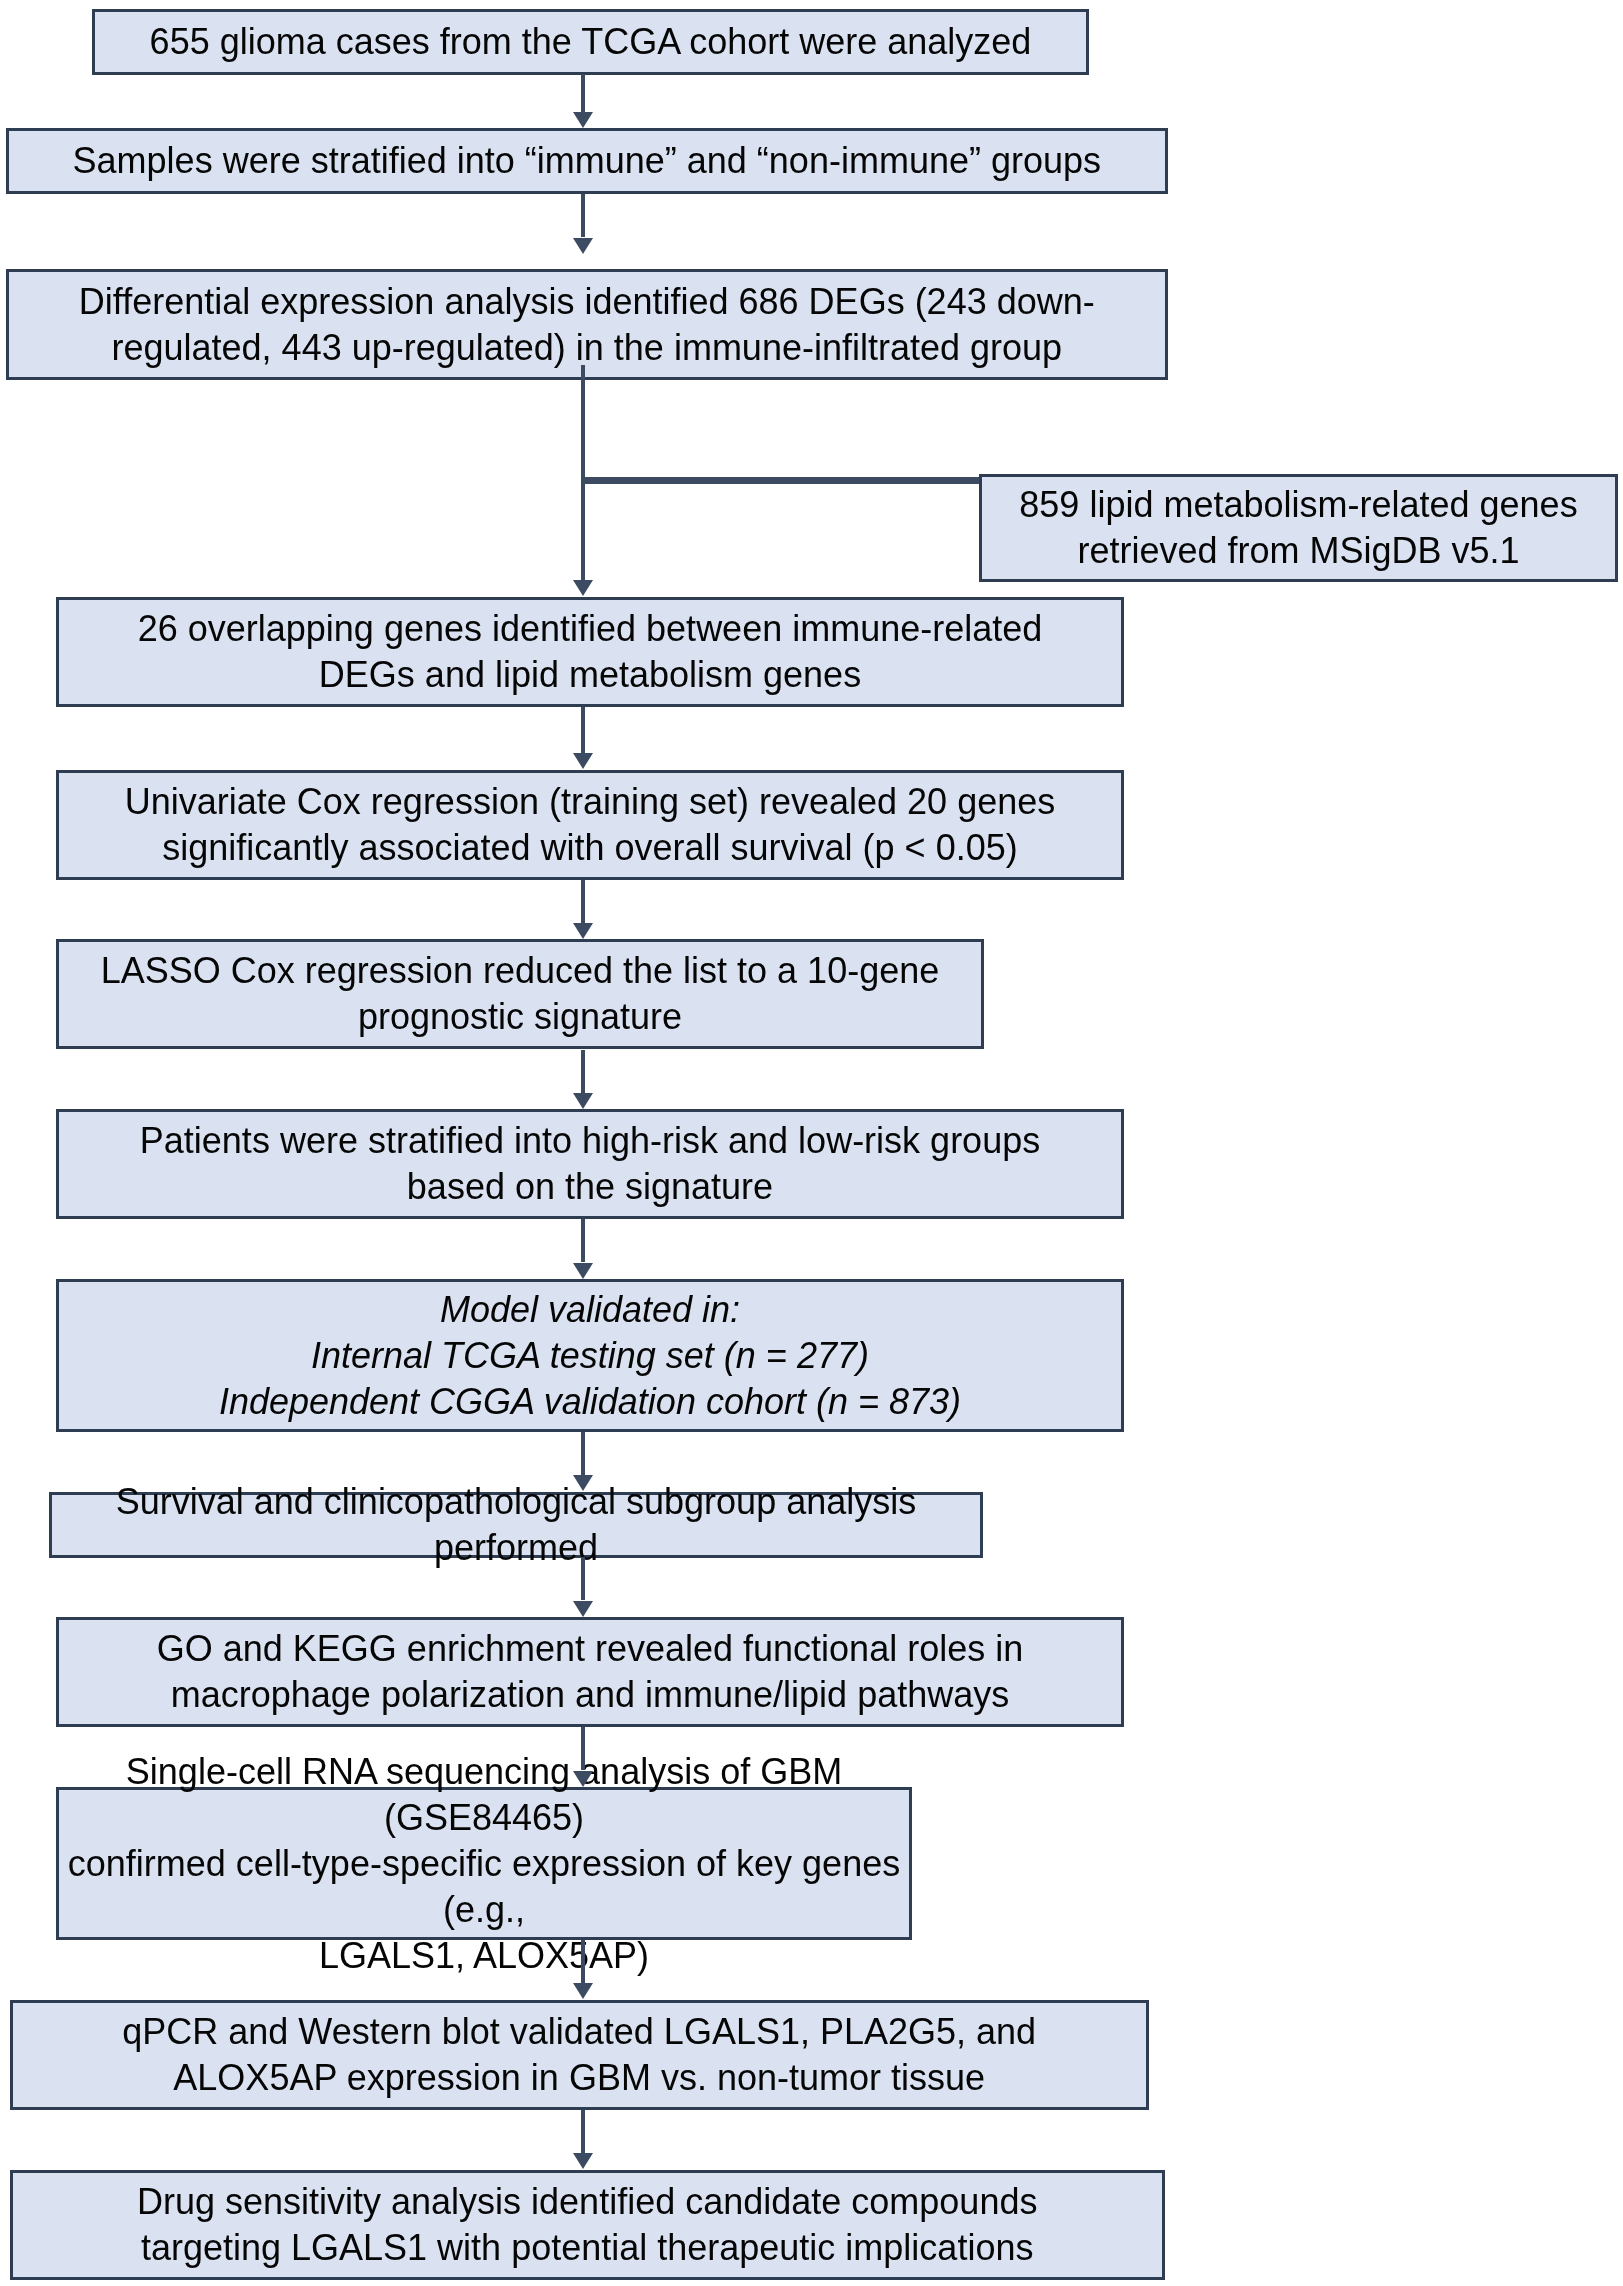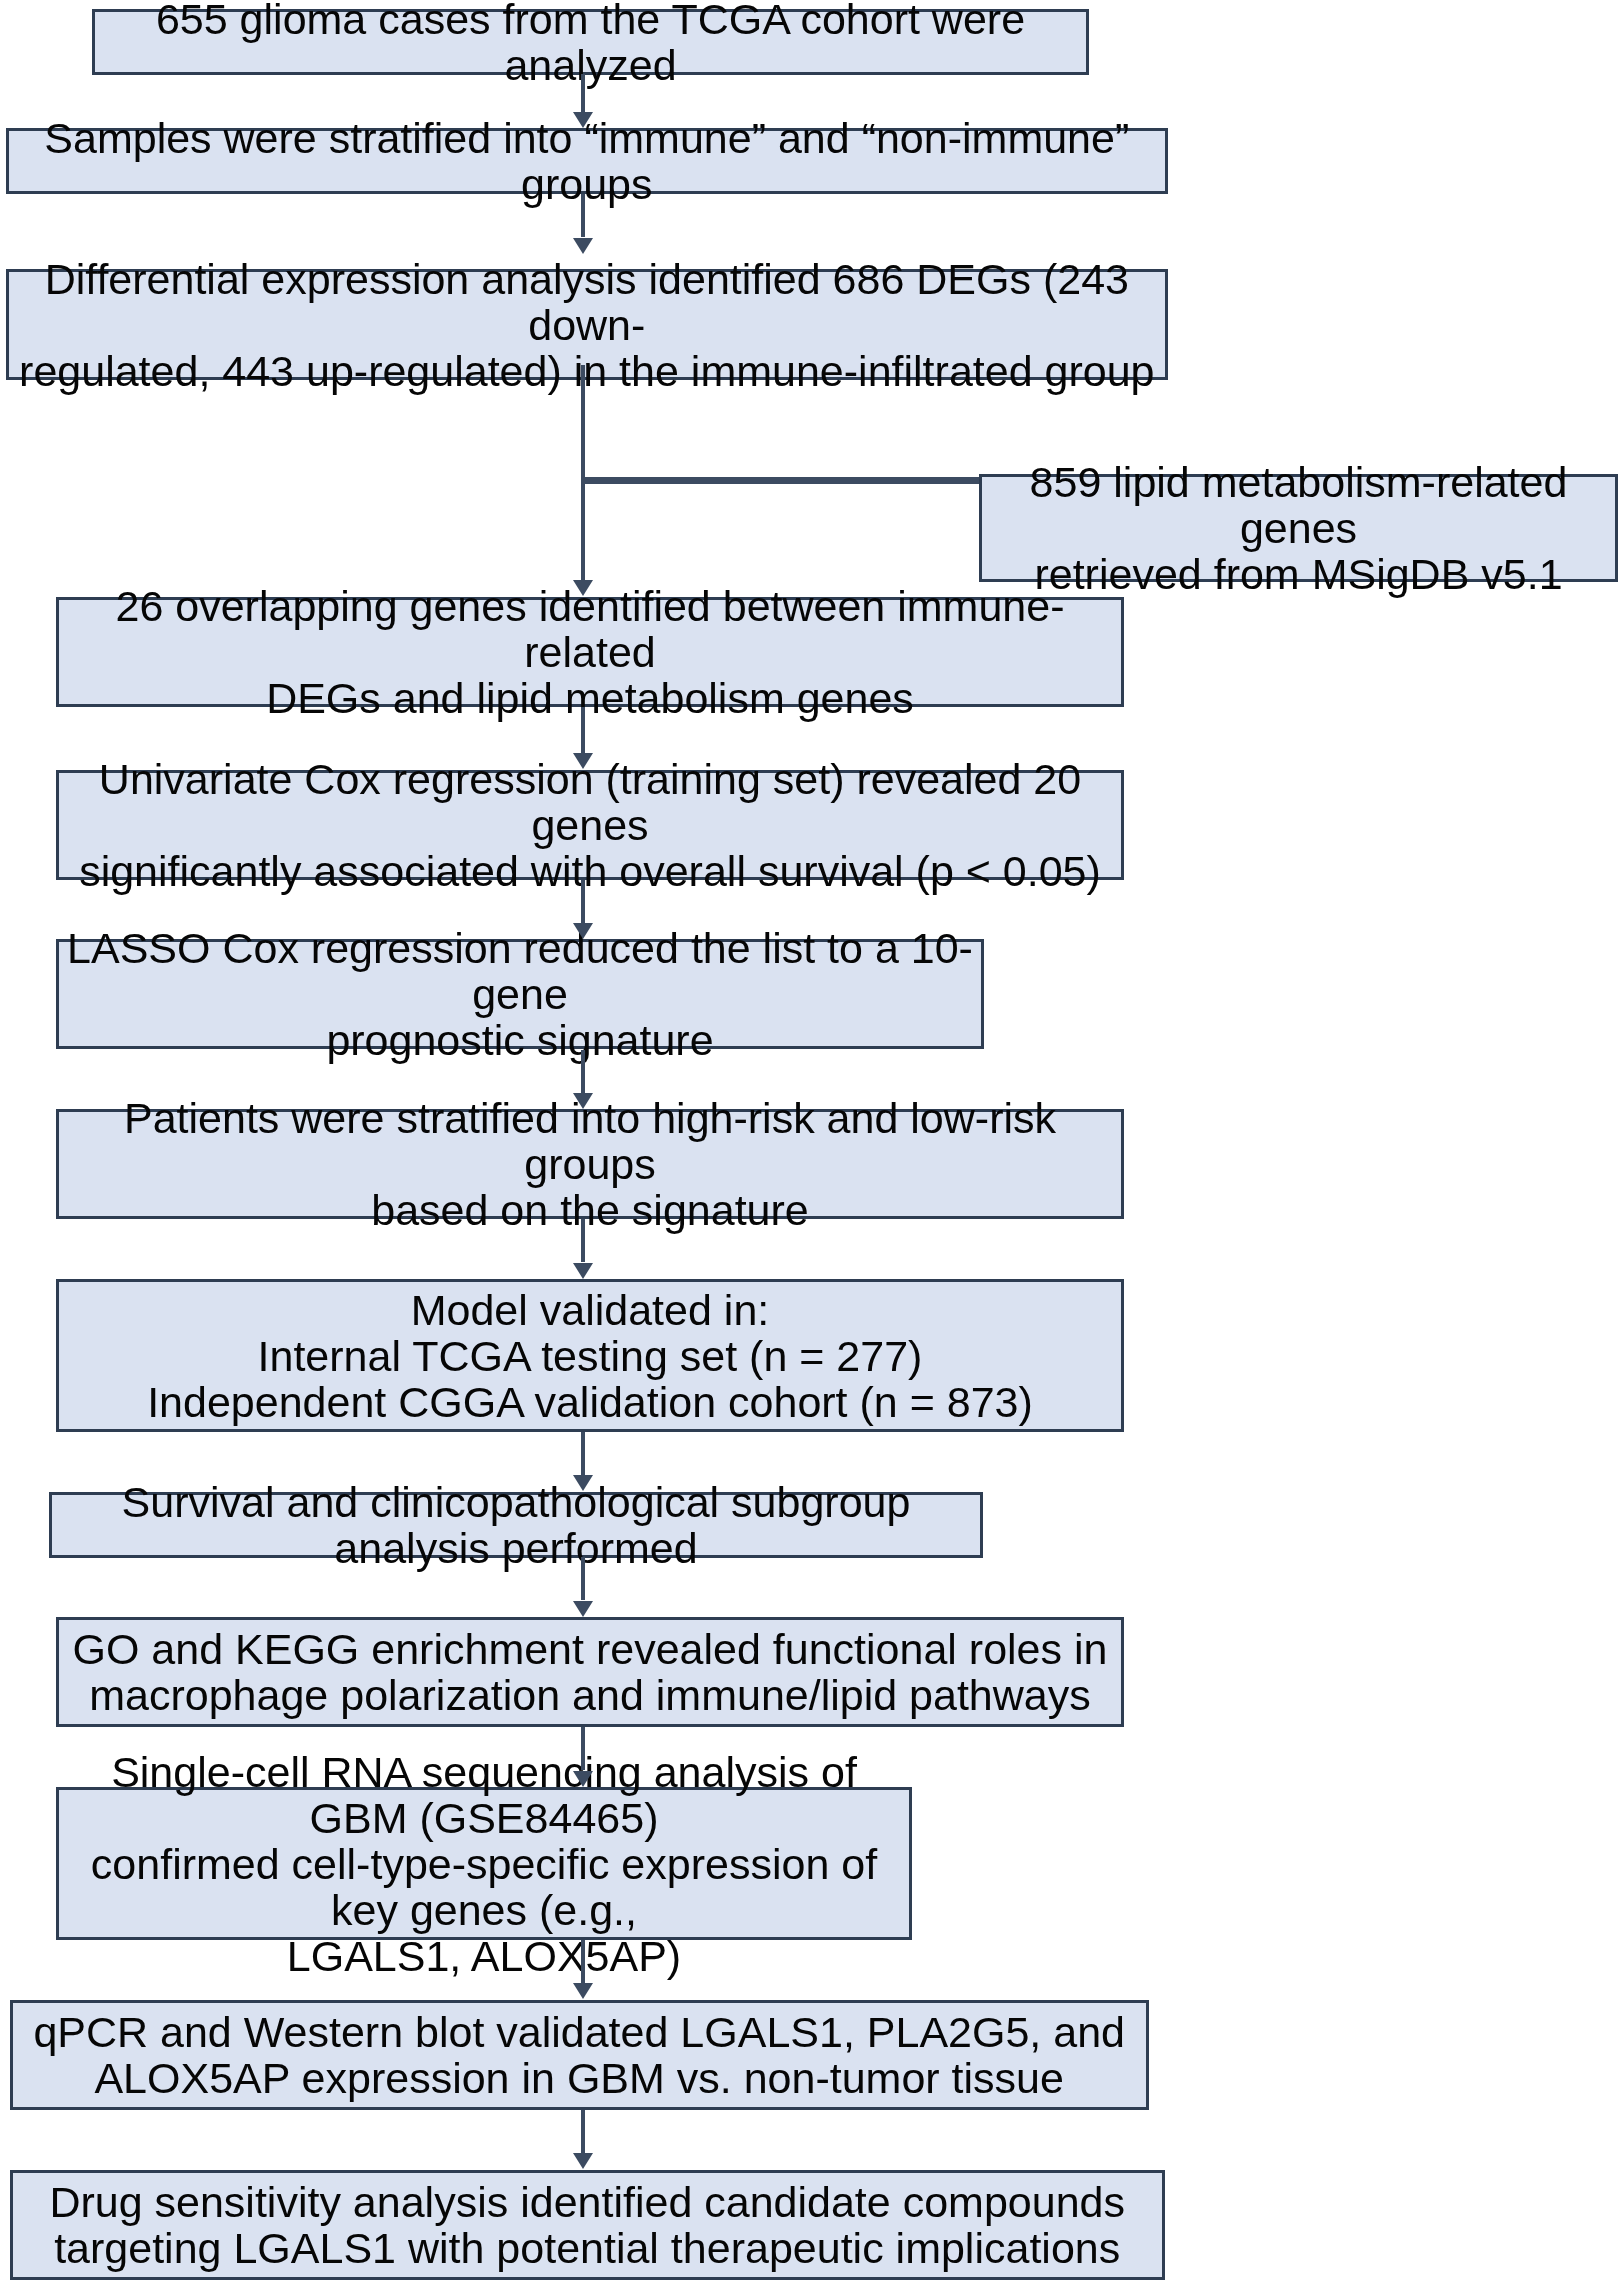--- a/index.html
+++ b/index.html
@@ -14,21 +14,21 @@
   .node {
     position: absolute;
     box-sizing: border-box;
     background: #dae2f1;
     border: 3.9px solid #2e3d52;
     display: flex;
     align-items: center;
     justify-content: center;
     text-align: center;
     white-space: pre-line;
-    font-size: 43px;
+    font-size: 36px;
     line-height: 46px;
     color: #060606;
   }
   .stem {
     position: absolute;
     width: 3.9px;
     background: #3c4b61;
   }
   .arrowhead {
     position: absolute;
@@ -45,21 +45,21 @@
   }
 
   
   #b1  { left: 92px;   top: 8.7px;    width: 997px; height: 66px;  }
   #b2  { left: 5.8px;    top: 128px;  width: 1162px; height: 66px;  }
   #b3  { left: 5.8px;    top: 254px;  width: 1162px; height: 111px; margin-top: 15px; }
   #b4  { left: 56px;   top: 597px;  width: 1068px; height: 110px; }
   #b5  { left: 56px;   top: 770px;  width: 1068px; height: 110px; }
   #b6  { left: 56px;   top: 939px;  width: 928px; height: 110px; }
   #b7  { left: 56px;   top: 1109px; width: 1068px; height: 110px; }
-  #b8  { left: 56px;   top: 1279px; width: 1068px; height: 153px; }
+  #b8  { left: 56px;   top: 1279px; width: 1068px; height: 153px; font-style: italic; }
   #b9  { left: 32px;   top: 1492px; width: 934px; height: 66px; margin-left: 17px;  }
   #b10 { left: 56px;   top: 1617px; width: 1068px; height: 110px; }
   #b11 { left: 56px;   top: 1787px; width: 856px; height: 153px; }
   #b12 { left: 9.7px;   top: 2000px; width: 1139px; height: 110px; }
   #b13 { left: 9.7px;   top: 2170px; width: 1155px; height: 110px; }
   #bside { left: 979px; top: 426px; width: 639px; height: 108px; margin-top: 48px; }
 </style>
 </head>
 <body>
 

